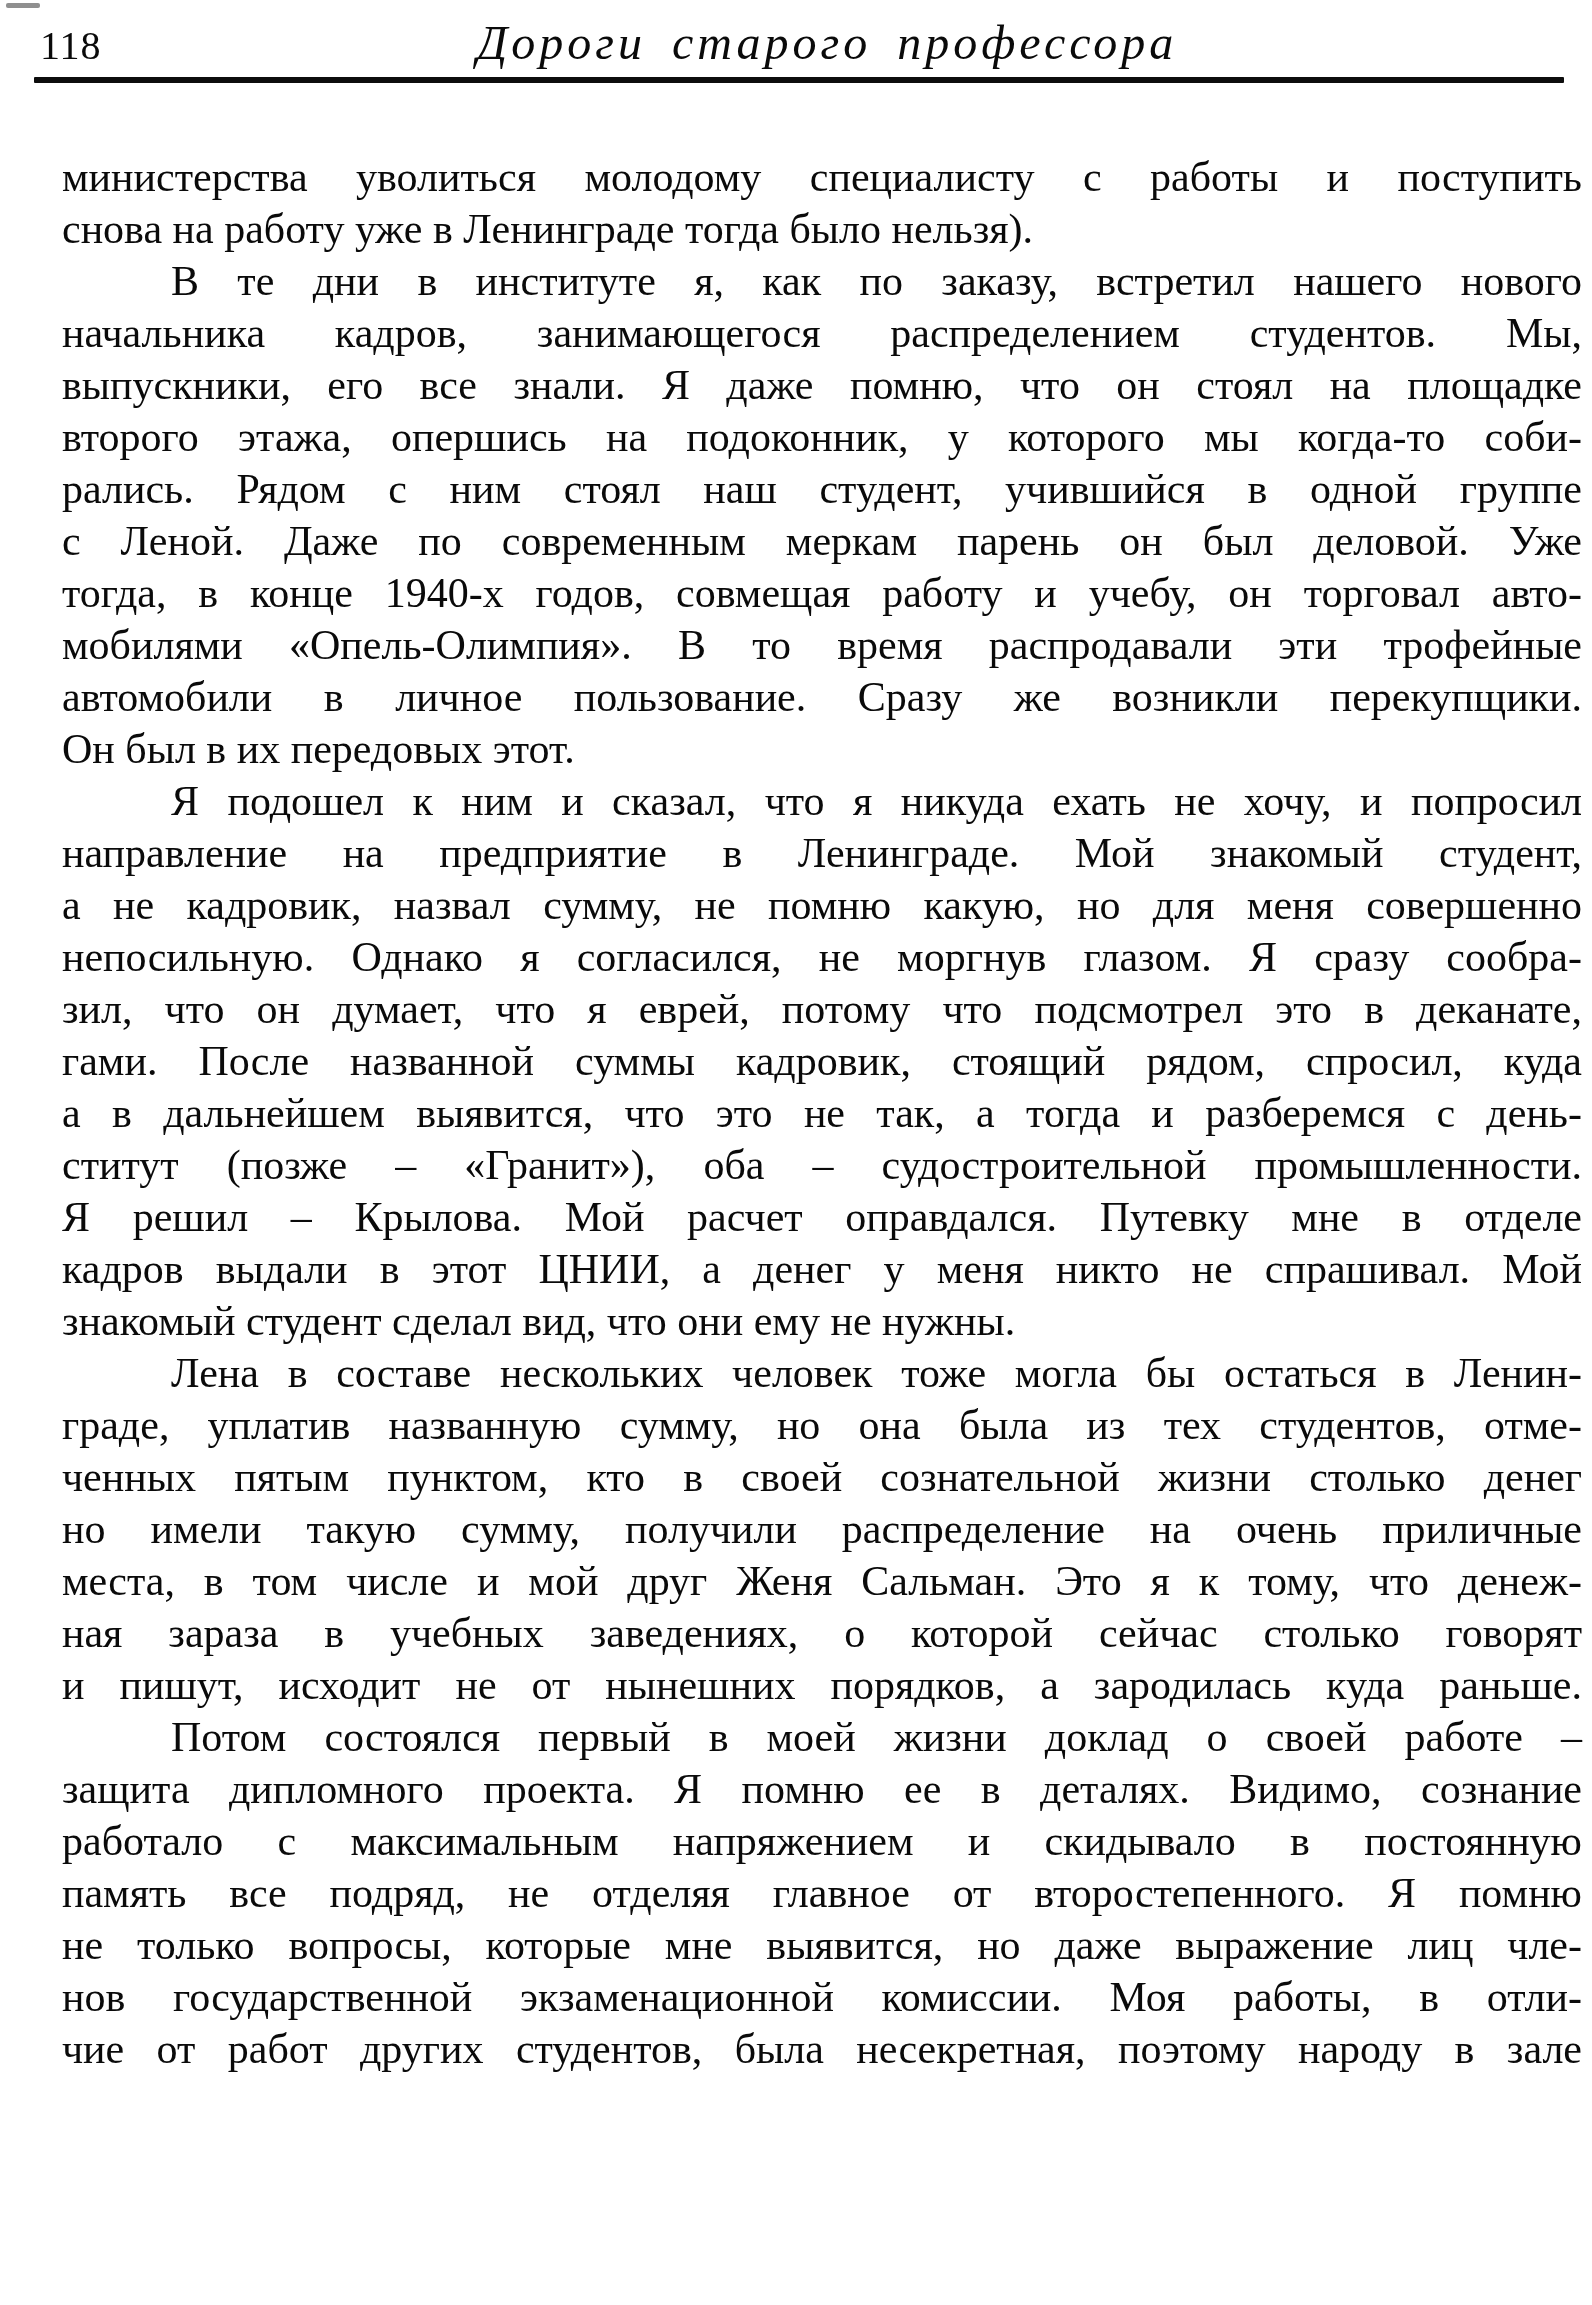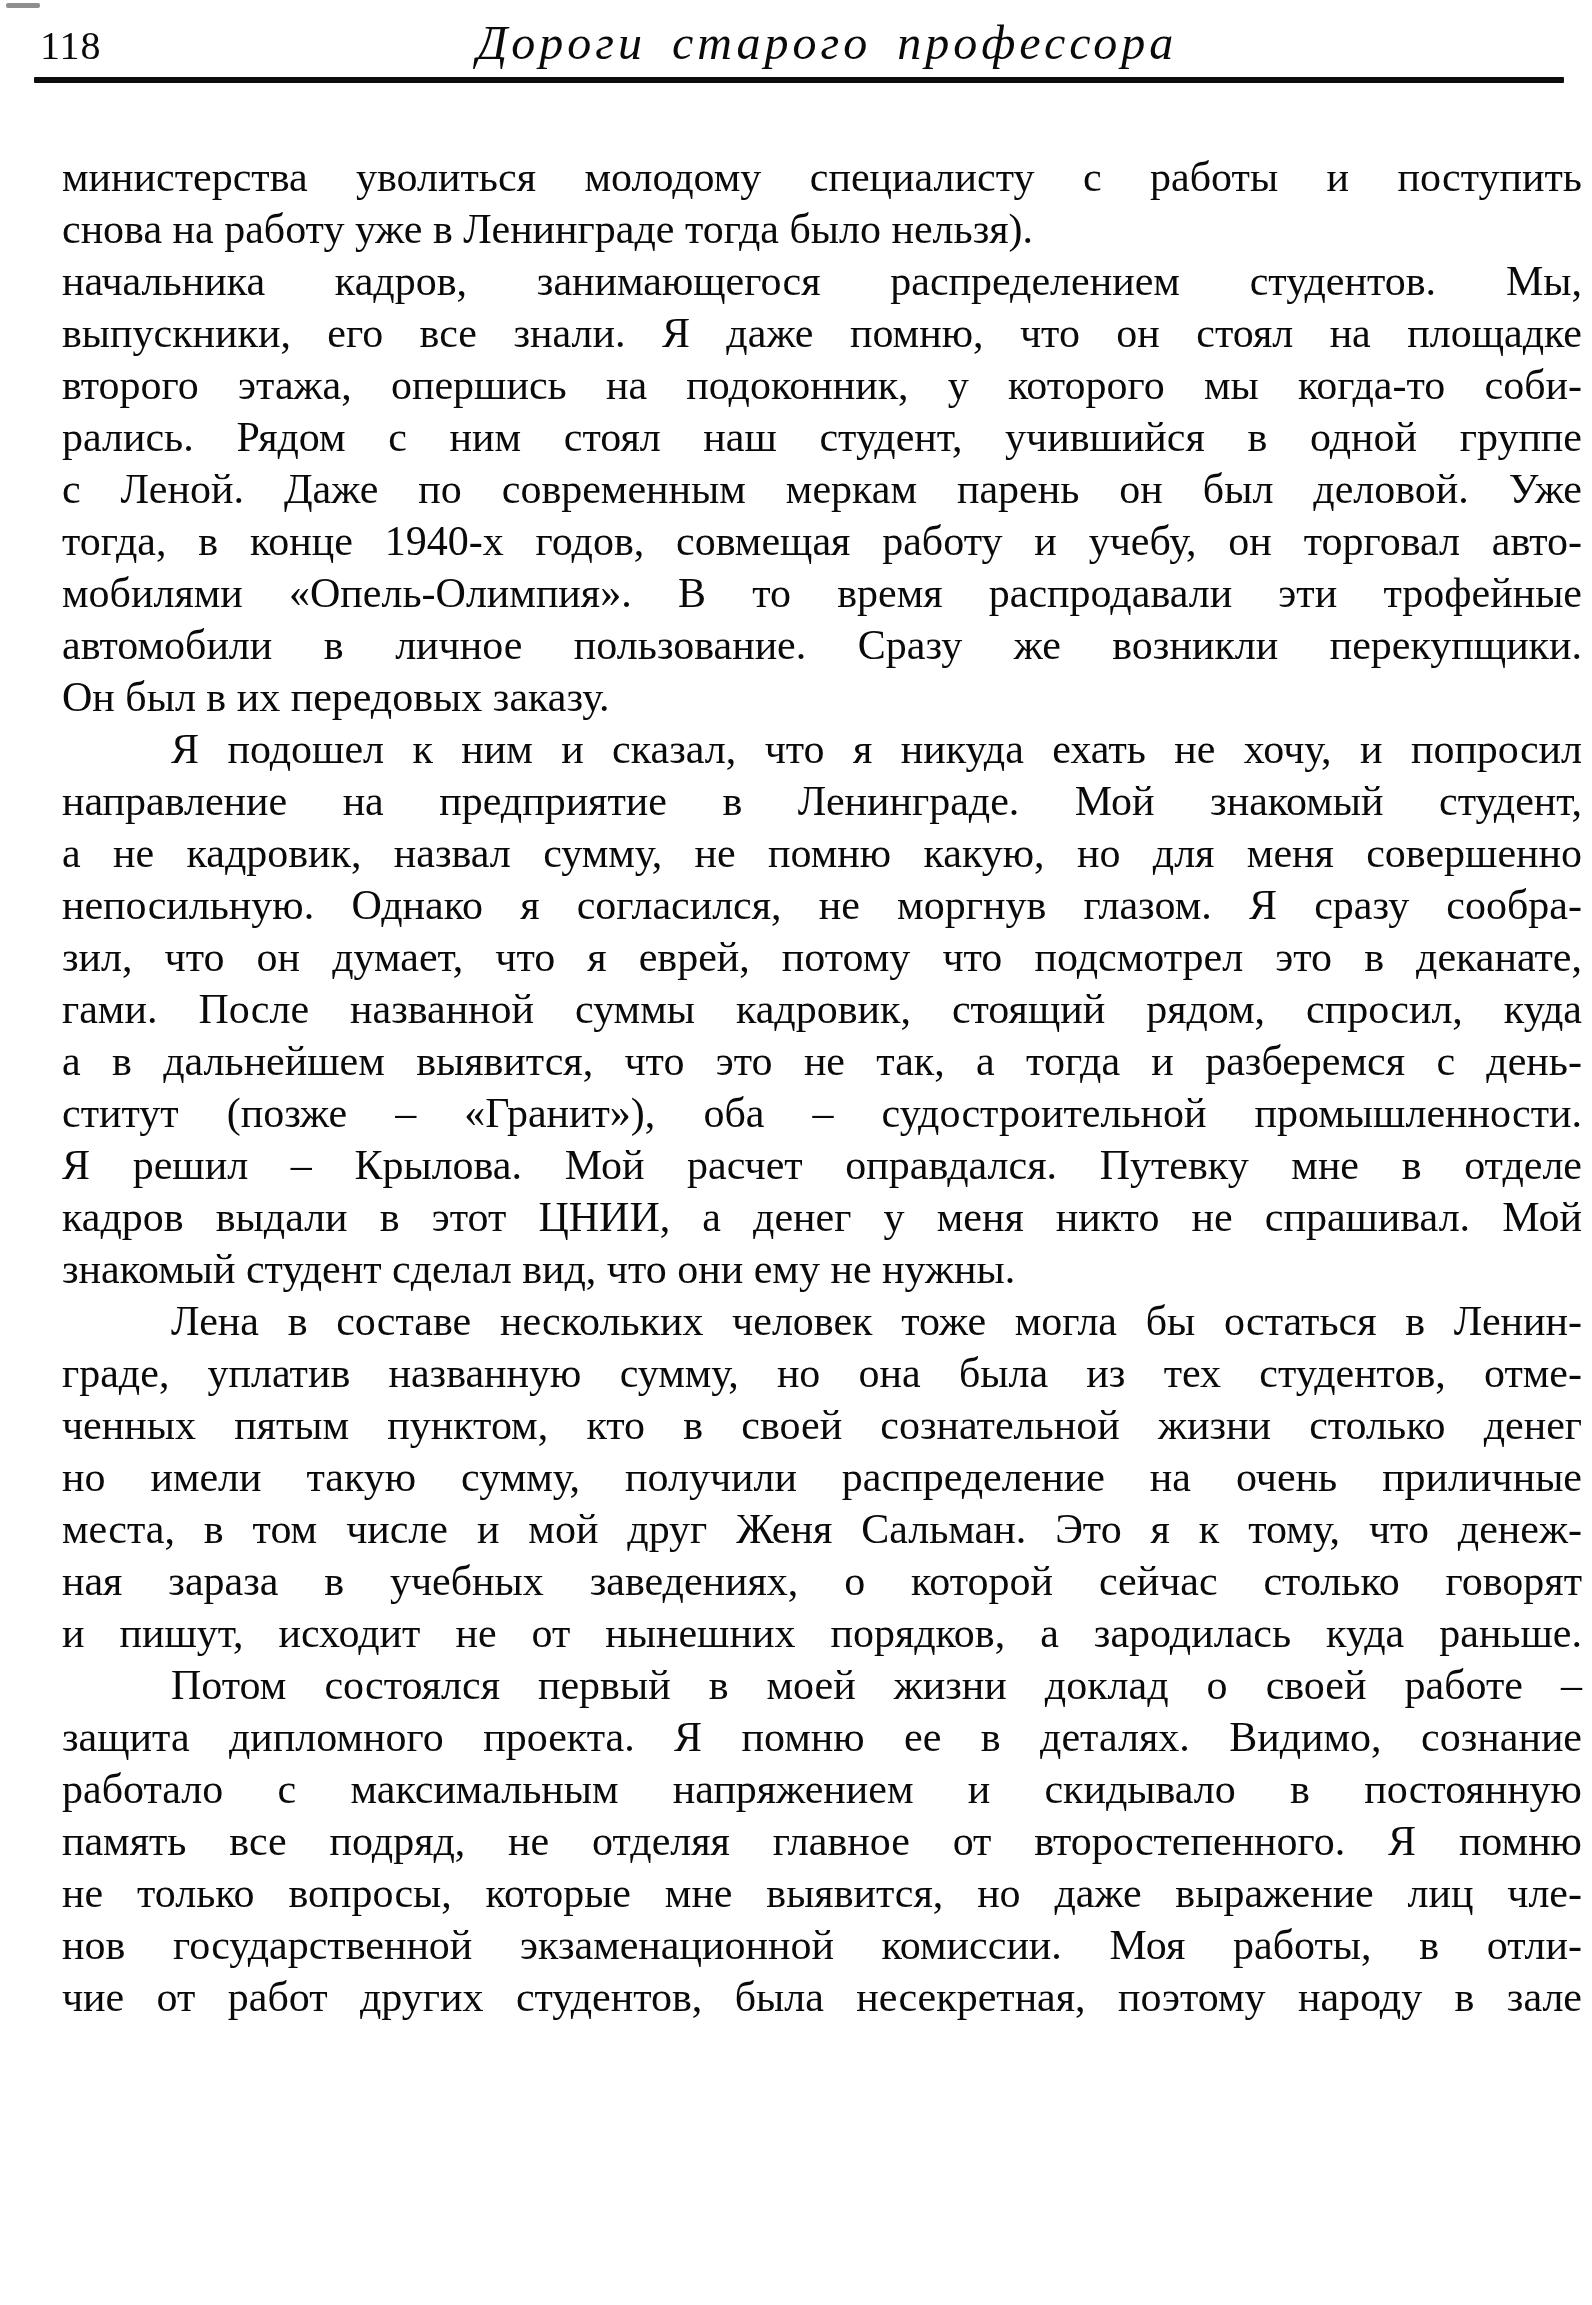--- a/index.html
+++ b/index.html
@@ -66,29 +66,30 @@
   <span class="running-title">Дороги старого профессора</span>
   <div class="header-rule"></div>
 </div>
 
 <div class="page-body">
     <div class="paragraph">
       <div class="line">министерства уволиться молодому специалисту с работы и поступить</div>
       <div class="line flush">снова на работу уже в Ленинграде тогда было нельзя).</div>
     </div>
     <div class="paragraph">
+      <div class="line indent">В те дни в институте я, как по заказу, встретил нашего нового</div>
       <div class="line">начальника кадров, занимающегося распределением студентов. Мы,</div>
       <div class="line">выпускники, его все знали. Я даже помню, что он стоял на площадке</div>
       <div class="line">второго этажа, опершись на подоконник, у которого мы когда-то соби-</div>
       <div class="line">рались. Рядом с ним стоял наш студент, учившийся в одной группе</div>
       <div class="line">с Леной. Даже по современным меркам парень он был деловой. Уже</div>
       <div class="line">тогда, в конце 1940-х годов, совмещая работу и учебу, он торговал авто-</div>
       <div class="line">мобилями «Опель-Олимпия». В то время распродавали эти трофейные</div>
       <div class="line">автомобили в личное пользование. Сразу же возникли перекупщики.</div>
-      <div class="line flush">Он был в их передовых заказу.</div>
+      <div class="line flush">Он был в их передовых этот.</div>
     </div>
     <div class="paragraph">
       <div class="line indent">Я подошел к ним и сказал, что я никуда ехать не хочу, и попросил</div>
       <div class="line">направление на предприятие в Ленинграде. Мой знакомый студент,</div>
       <div class="line">а не кадровик, назвал сумму, не помню какую, но для меня совершенно</div>
       <div class="line">непосильную. Однако я согласился, не моргнув глазом. Я сразу сообра-</div>
       <div class="line">зил, что он думает, что я еврей, потому что подсмотрел это в деканате,</div>
       <div class="line">гами. После названной суммы кадровик, стоящий рядом, спросил, куда</div>
       <div class="line">а в дальнейшем выявится, что это не так, а тогда и разберемся с день-</div>
       <div class="line">ститут (позже – «Гранит»), оба – судостроительной промышленности.</div>

